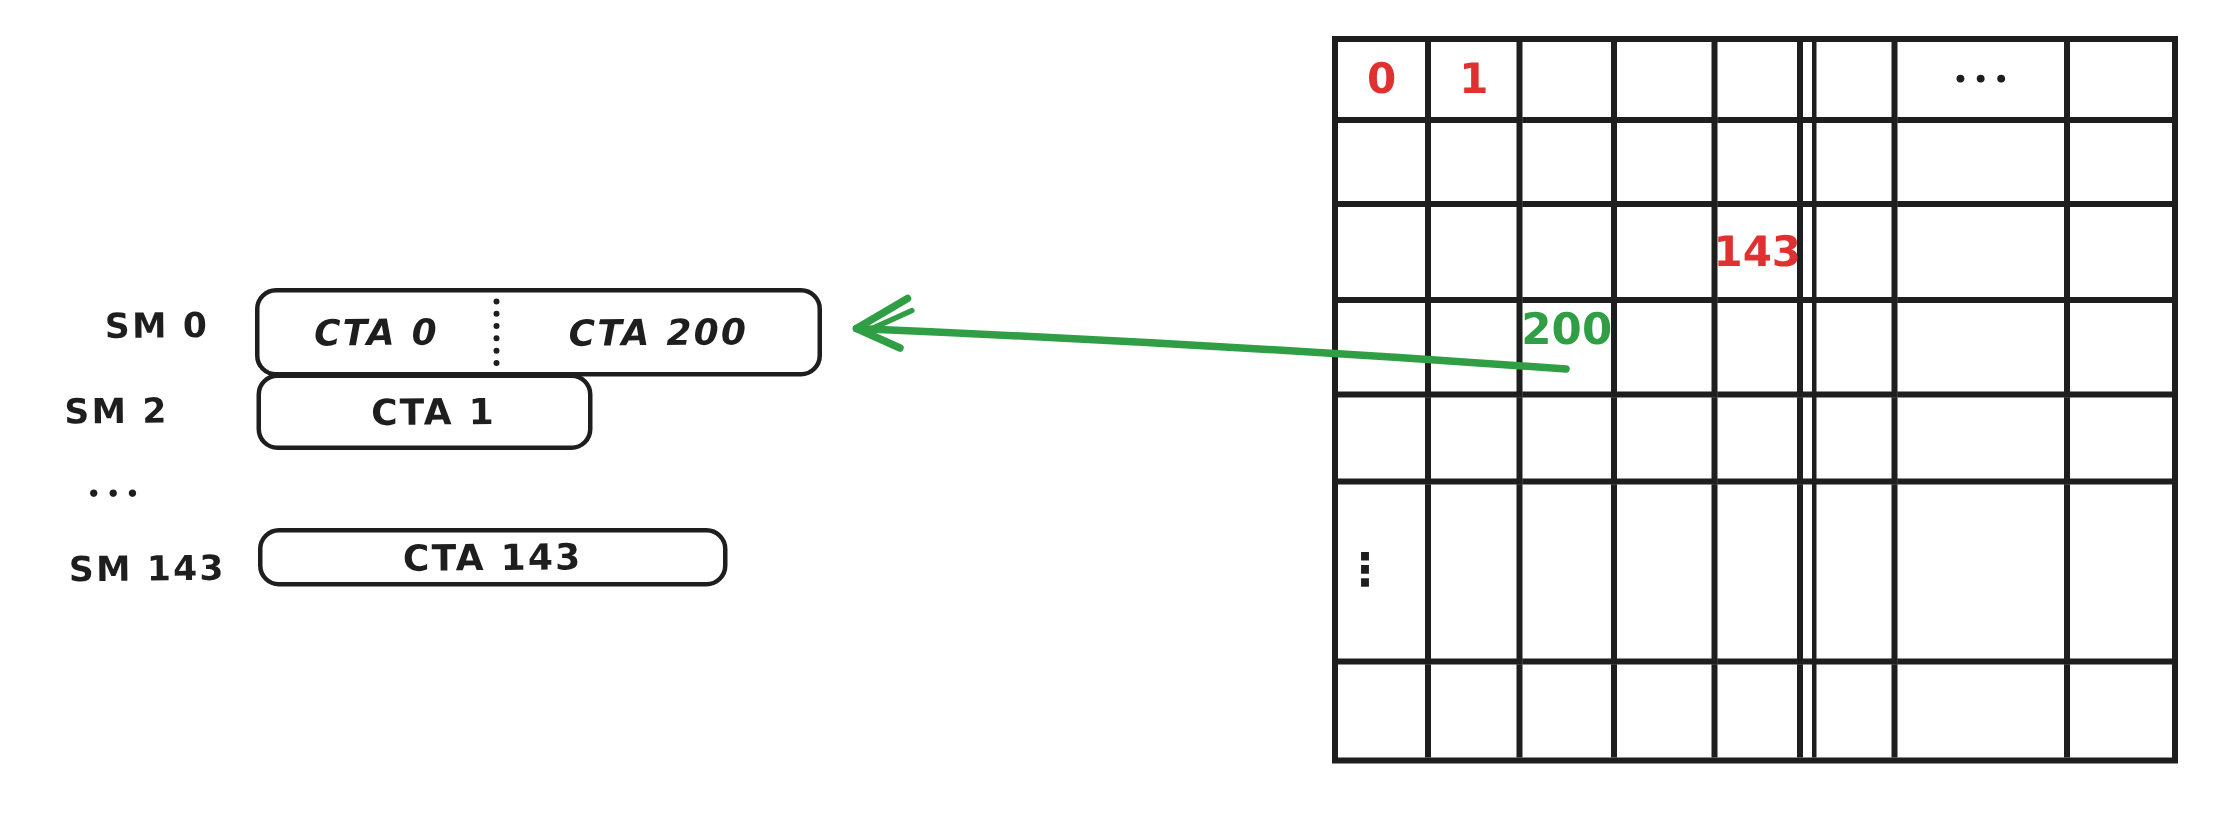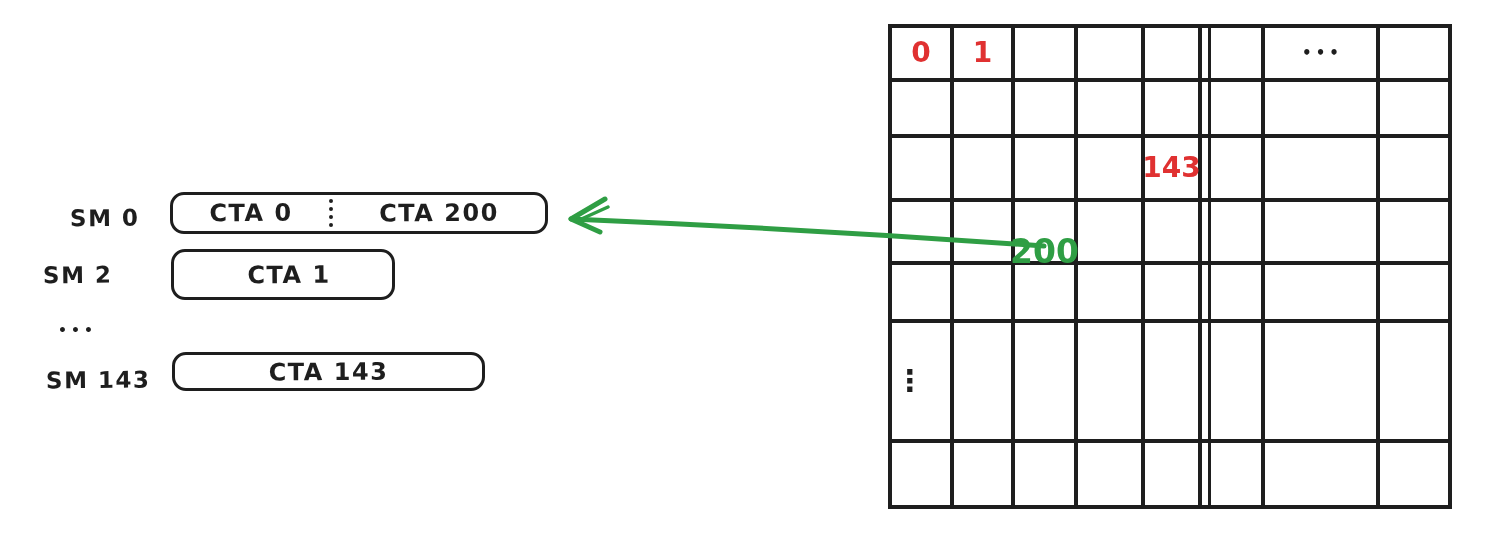--- a/index.html
+++ b/index.html
@@ -44,34 +44,34 @@
   }
   .gcell.last-col{border-right:none;}
   .gcell.last-row{border-bottom:none;}
   .gcell.align-top{align-items:flex-start; padding-top:3px;}
   .glabel{font-weight:bold; font-size:28px; line-height:1;}
   .glabel.red{color:var(--red);}
   .glabel.green{color:var(--green);}
   .glabel.ink{color:var(--ink);}
   .glabel.hdots{font-size:15px; letter-spacing:4px; transform:translateX(2px);}
   .glabel.vdots{font-size:30px; transform:translateX(-11px);}
-  .glabel.num.top{font-size:33px;margin-top:30px;}
+  .glabel.num.top{font-size:29px;}
   .sketch-line{ 
     position:absolute; background:var(--ink); width:2.5px; top:0; bottom:0;
   }
   
   .arrow-svg{position:absolute; left:555px; top:183px; z-index:5; overflow:visible;}
 </style>
 </head>
 <body>
 
 <div class="canvas">
 
   <div class="sm-label" style="left:31px; top:192px; height:51px;margin-left:39px;">SM 0</div>
-  <div class="cta-box" style="left:170px; top:192px; width:378px; height:42px;">
+  <div class="cta-box" style="left:170px; top:192px; width:378px; height:59px;font-style:italic;">
     <div class="cta-seg" style="width:156px;">CTA 0</div>
     <div class="cta-divider"></div>
     <div class="cta-seg" style="flex:1;">CTA 200</div>
   </div>
 
   <div class="sm-label" style="left:43px; top:249px; height:51px;">SM 2</div>
   <div class="cta-box" style="left:171px; top:249px; width:224px; height:51px;padding-left:12px;">
     <div class="cta-seg" style="flex:1;">CTA 1</div>
   </div>
 

